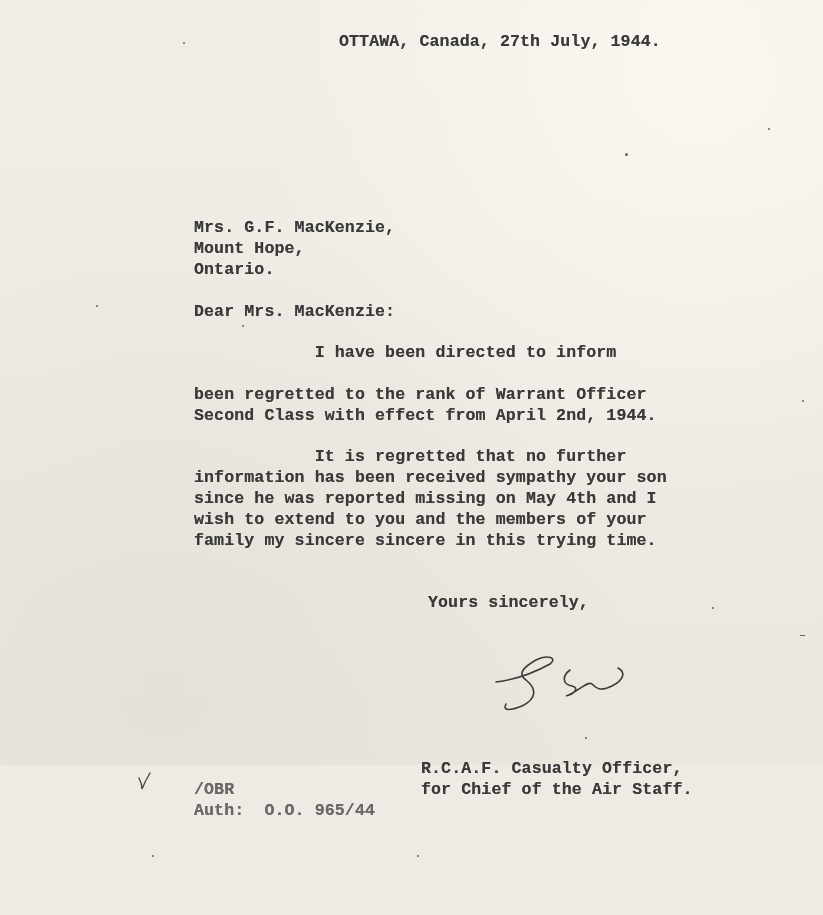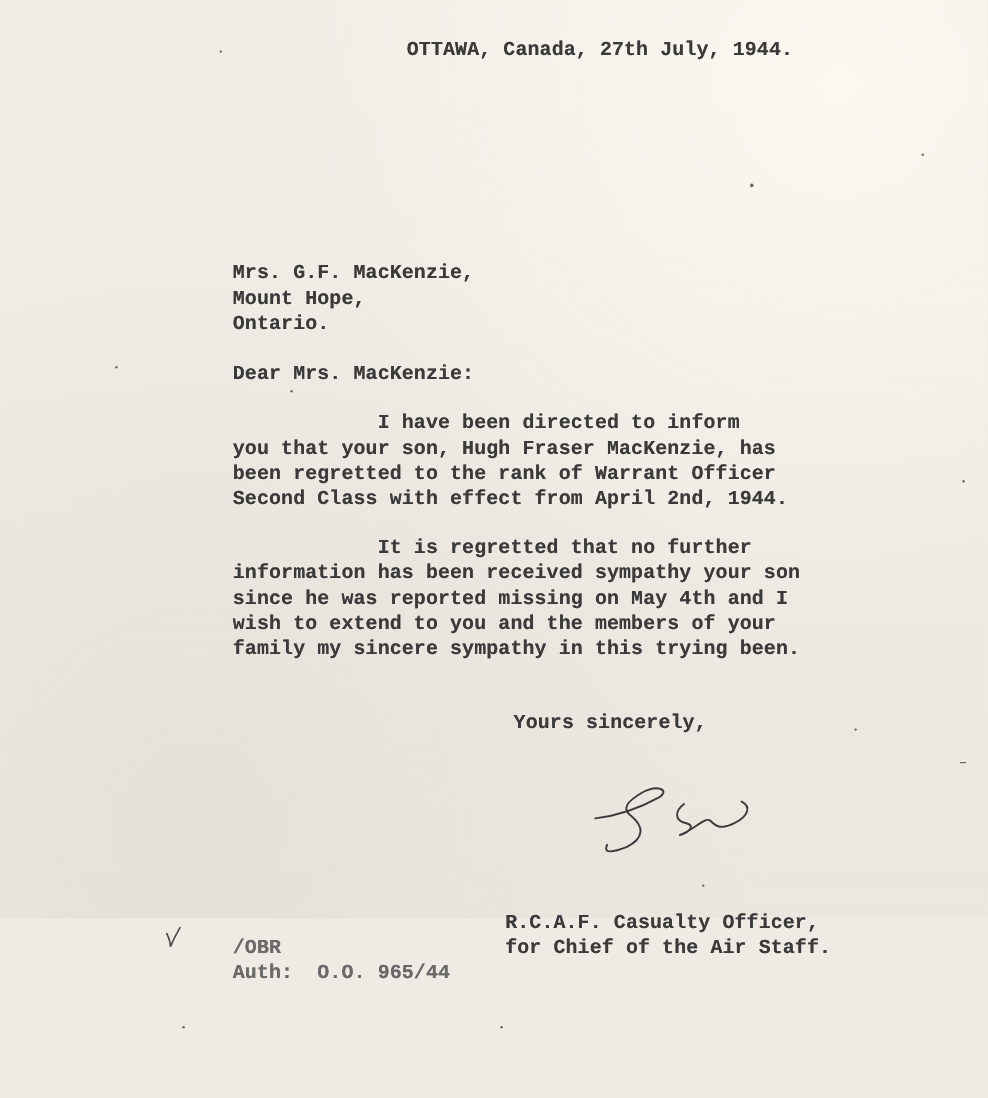--- a/index.html
+++ b/index.html
@@ -65,29 +65,28 @@
 
   <div class="line dateline">OTTAWA, Canada, 27th July, 1944.</div>
 
   <div class="line addr" style="top:217px;">Mrs. G.F. MacKenzie,</div>
   <div class="line addr" style="top:238px;">Mount Hope,</div>
   <div class="line addr" style="top:259px;">Ontario.</div>
 
   <div class="line addr" style="top:301px;">Dear Mrs. MacKenzie:</div>
 
   <div class="line body-p" style="top:342px;">            I have been directed to inform</div>
-  <div class="line body-p" style="top:363px;">you that your son, Hugh Fraser MacKenzie, has</div>
   <div class="line body-p" style="top:384px;">been regretted to the rank of Warrant Officer</div>
   <div class="line body-p" style="top:405px;">Second Class with effect from April 2nd, 1944.</div>
 
   <div class="line body-p" style="top:446px;">            It is regretted that no further</div>
   <div class="line body-p" style="top:467px;">information has been received sympathy your son</div>
   <div class="line body-p" style="top:488px;">since he was reported missing on May 4th and I</div>
   <div class="line body-p" style="top:509px;text-align:center;">wish to extend to you and the members of your</div>
-  <div class="line body-p" style="top:530px;">family my sincere sympathy in this trying been.</div>
+  <div class="line body-p" style="top:530px;">family my sincere sincere in this trying time.</div>
 
   <div class="line" style="left:428px; top:592px;">Yours sincerely,</div>
 
   <svg class="signature" viewBox="0 0 140 65">
     <path d="M4 32 C 20 30, 40 24, 58 14 C 66 8, 56 4, 44 10 C 30 18, 26 24, 34 30 C 44 38, 46 48, 30 56 C 20 60, 10 62, 14 54" fill="none" stroke="#3b3b3b" stroke-width="1.6" stroke-linecap="round"></path>
     <path d="M78 20 C 70 26, 70 34, 80 36 C 88 38, 82 44, 74 46 C 86 42, 96 30, 100 34 C 104 38, 108 42, 120 36 C 132 30, 134 22, 126 18" fill="none" stroke="#3b3b3b" stroke-width="1.6" stroke-linecap="round"></path>
   </svg>
 
   <div class="line" style="left:421px; top:758px;">R.C.A.F. Casualty Officer,</div>
   <div class="line" style="left:421px; top:779px;">for Chief of the Air Staff.</div>

